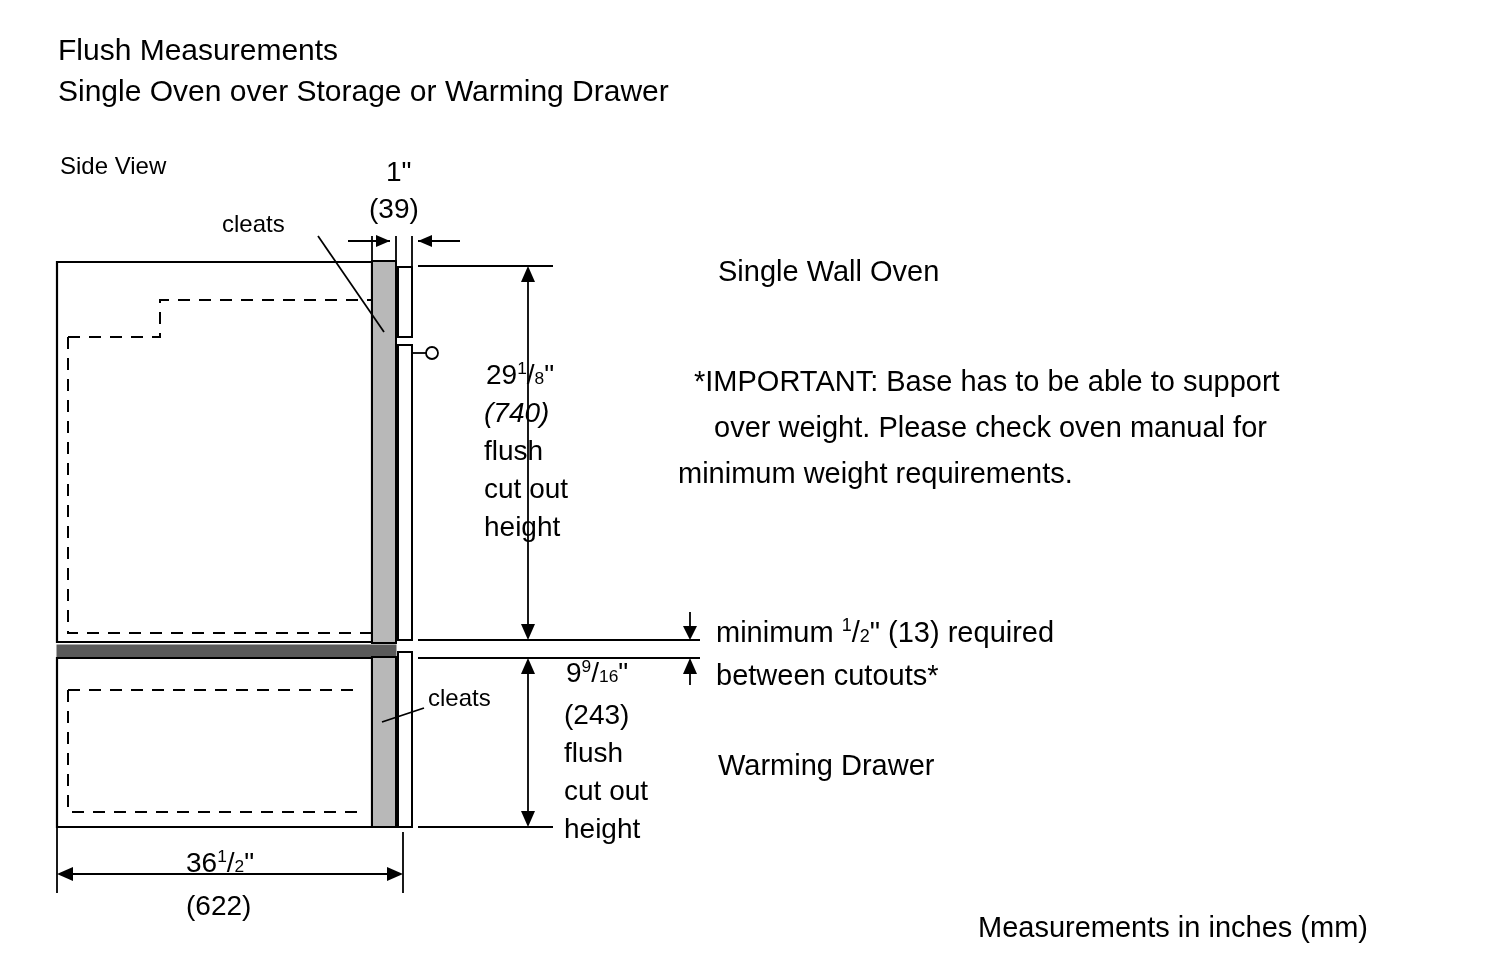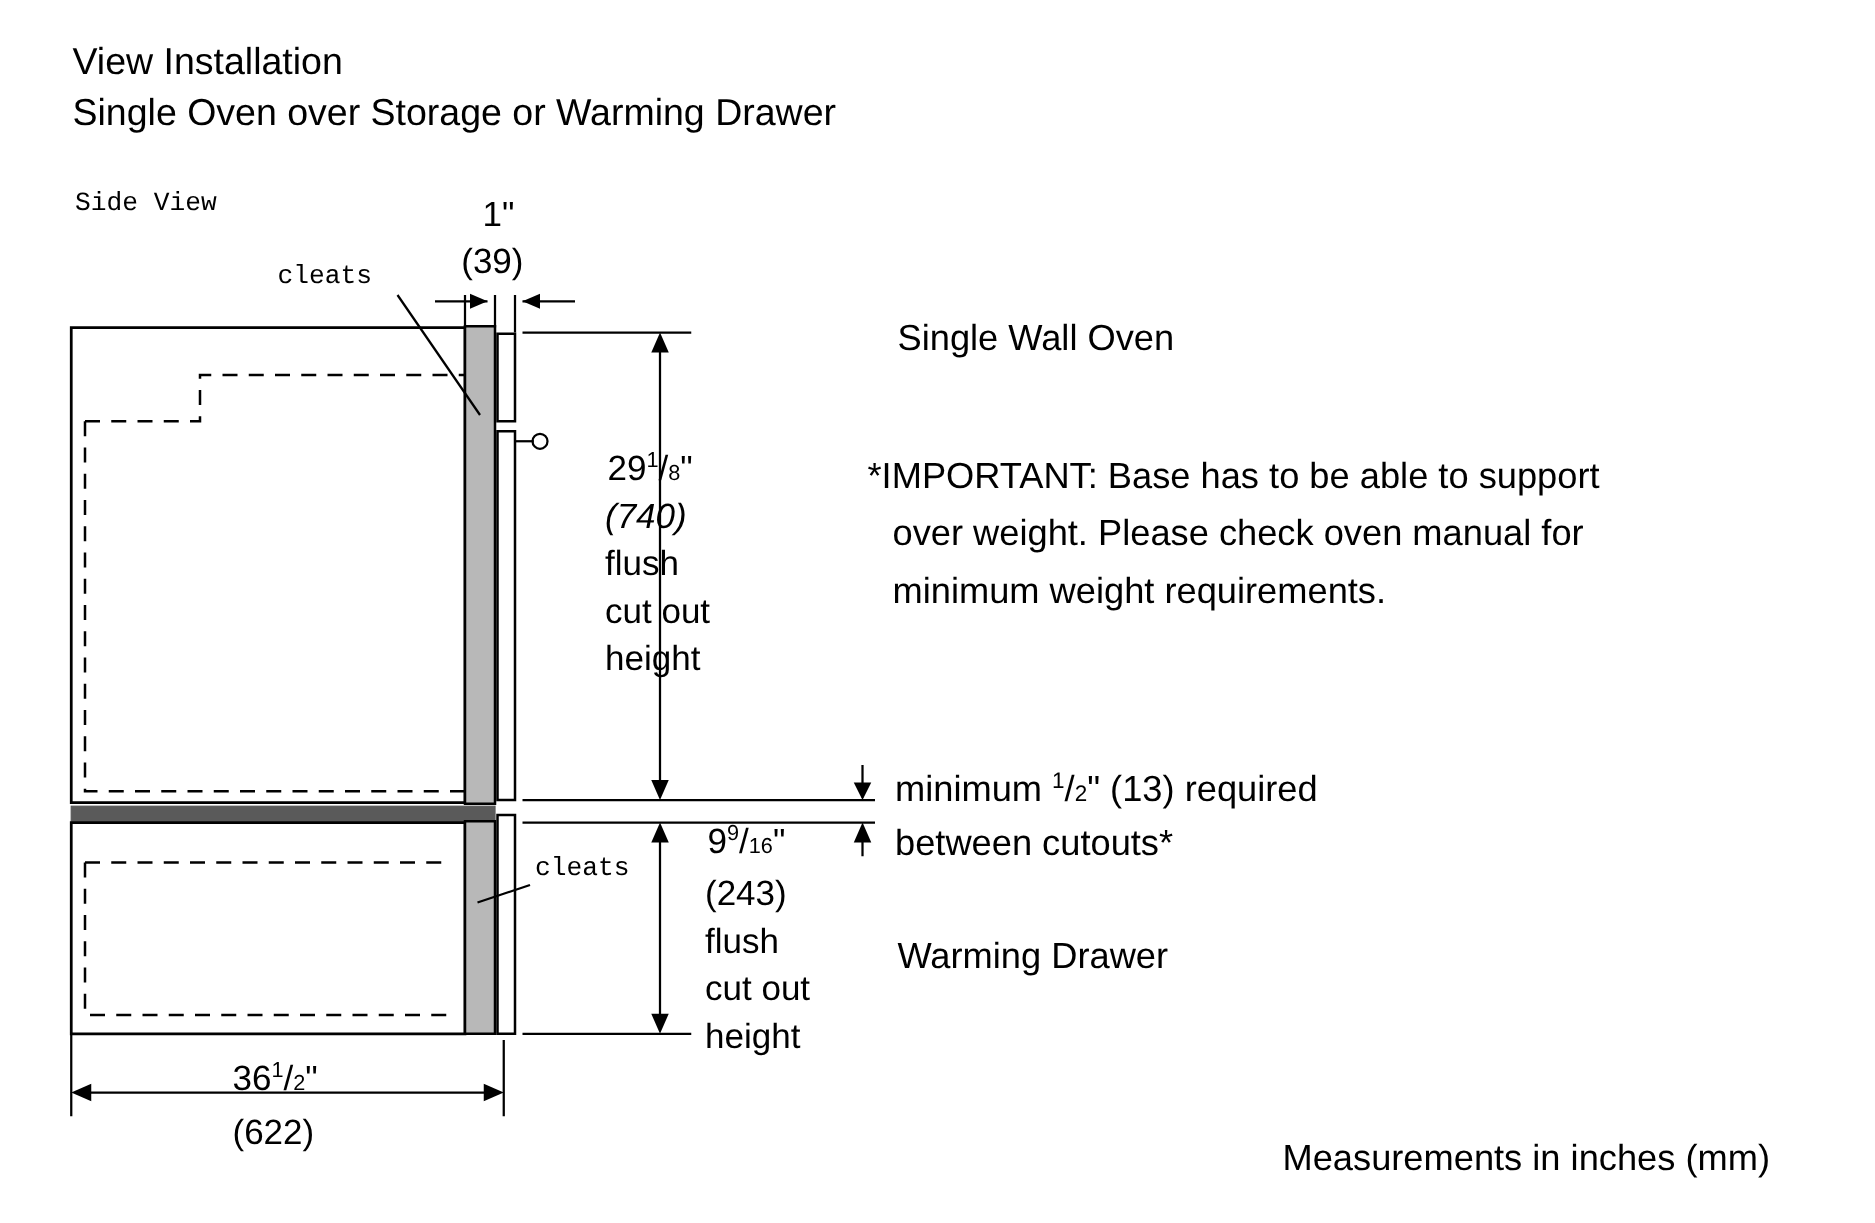--- a/index.html
+++ b/index.html
@@ -18,22 +18,21 @@
   }
   .txt {
     position: absolute;
     white-space: pre;
     line-height: 1.18;
   }
   .t-title {
     font-size: 30px;
   }
   .t-label {
-    font-size: 21px;
-    font-family: Liberation Mono, monospace;
+    font-size: 24px;
   }
   .t-dim {
     font-size: 28px;
   }
   .t-note {
     font-size: 29px;
   }
   .sup {
     font-size: 0.62em;
     vertical-align: super;
@@ -81,21 +80,21 @@
     fill: #ffffff;
     stroke: #000;
     stroke-width: 2;
   }
 </style>
 </head>
 <body>
 
 <div id="page">
 
-  <div class="txt t-title" style="left:58px; top:32px;">View Installation</div>
+  <div class="txt t-title" style="left:58px; top:32px;">Flush Measurements</div>
   <div class="txt t-title" style="left:58px; top:73px;">Single Oven over Storage or Warming Drawer</div>
 
   <div class="txt t-label" style="left:60px; top:152px;">Side View</div>
 
   <svg class="overlay" viewBox="0 0 1500 978">
 
     <path class="ln" d="M57,262 L372,262 L372,642 L57,642 Z"></path>
 
     <path class="ln-dash" d="M68,337 L160,337 L160,300 L372,300"></path>
     <path class="ln-dash" d="M68,337 L68,633 L372,633"></path>
@@ -172,22 +171,22 @@
   <div class="txt t-dim" style="left:564px; top:774px;">cut out</div>
   <div class="txt t-dim" style="left:564px; top:812px;">height</div>
 
   <div class="txt t-dim" style="left:186px; top:846px;"><span>36</span><span class="sup">1</span><span>/</span><span class="sub">2</span><span>"</span></div>
   <div class="txt t-dim" style="left:186px; top:889px;text-align:right;">(622)</div>
 
   <div class="txt t-note" style="left:718px; top:254px;">Single Wall Oven</div>
 
   <div class="txt t-note" style="left:714px; top:410px;">over weight. Please check oven manual for</div>
   <div class="txt t-note" style="left:694px; top:364px;">*IMPORTANT: Base has to be able to support</div>
-  <div class="txt t-note" style="left:714px; top:456px;">minimum weight requirements.</div>
+  <div class="txt t-note" style="left:678px; top:456px;">minimum weight requirements.</div>
 
   <div class="txt t-note" style="left:716px; top:615px;"><span>minimum </span><span class="sup">1</span><span>/</span><span class="sub">2</span><span>" (13) required</span></div>
   <div class="txt t-note" style="left:716px; top:658px;">between cutouts*</div>
 
   <div class="txt t-note" style="left:718px; top:748px;">Warming Drawer</div>
 
-  <div class="txt t-note" style="left:978px; top:910px;margin-left:48px;">Measurements in inches (mm)</div>
+  <div class="txt t-note" style="left:978px; top:910px;">Measurements in inches (mm)</div>
 
 </div>
 
 </body></html>

